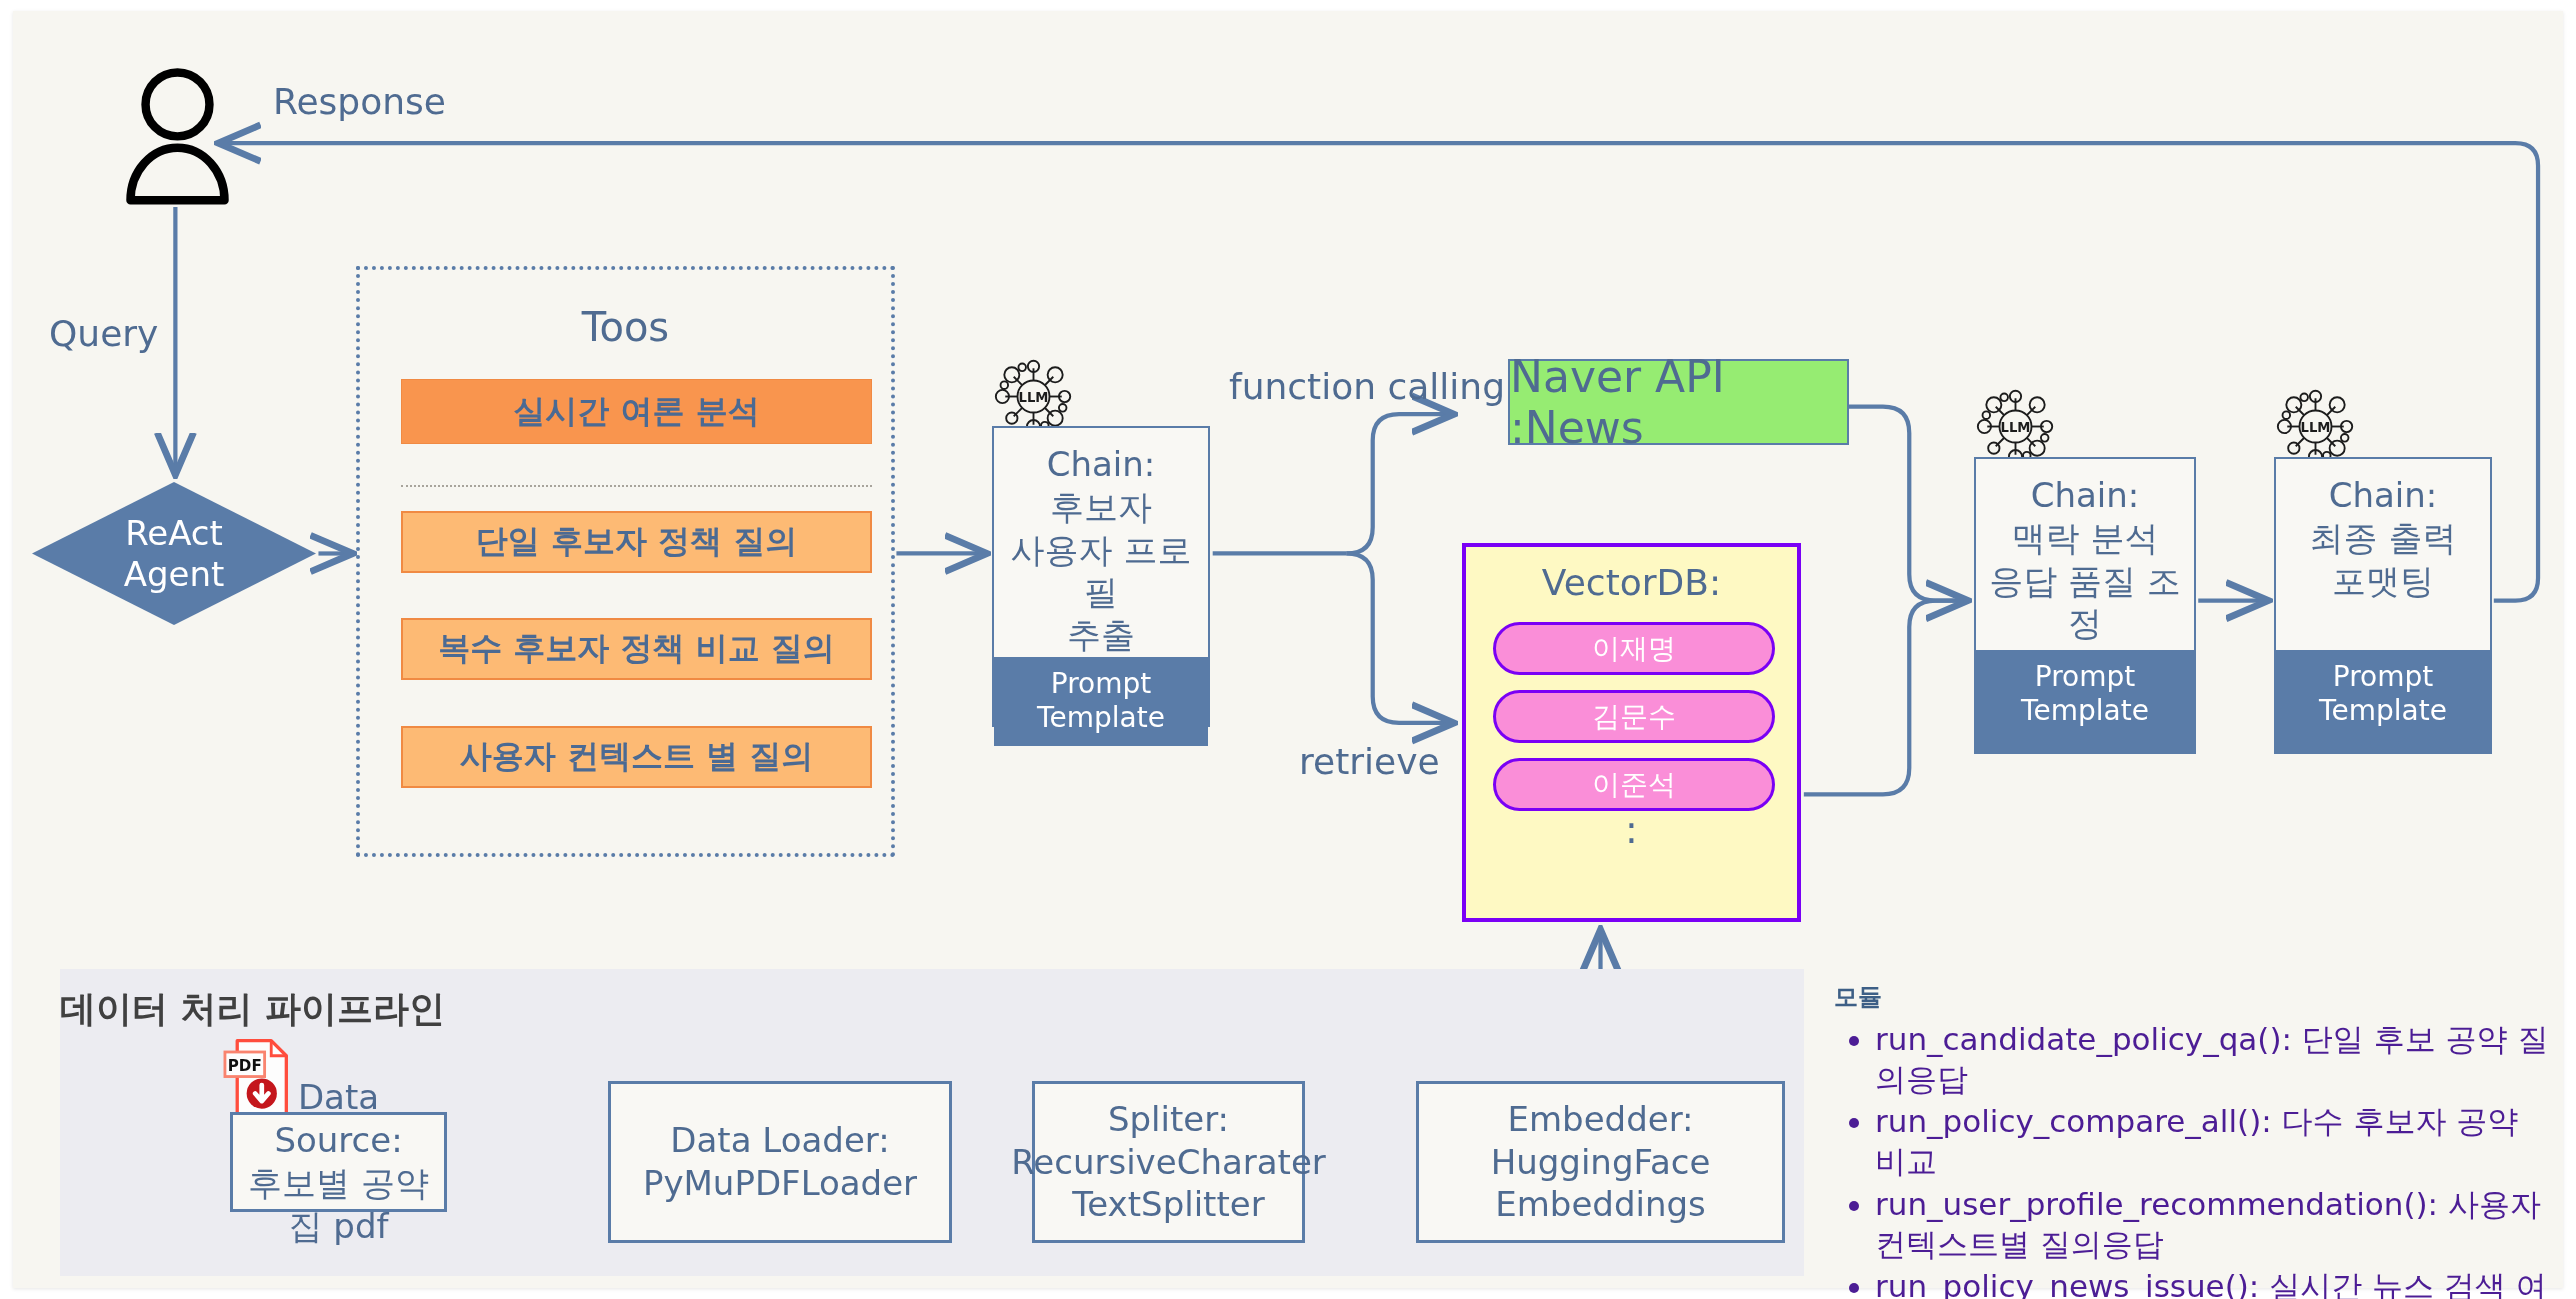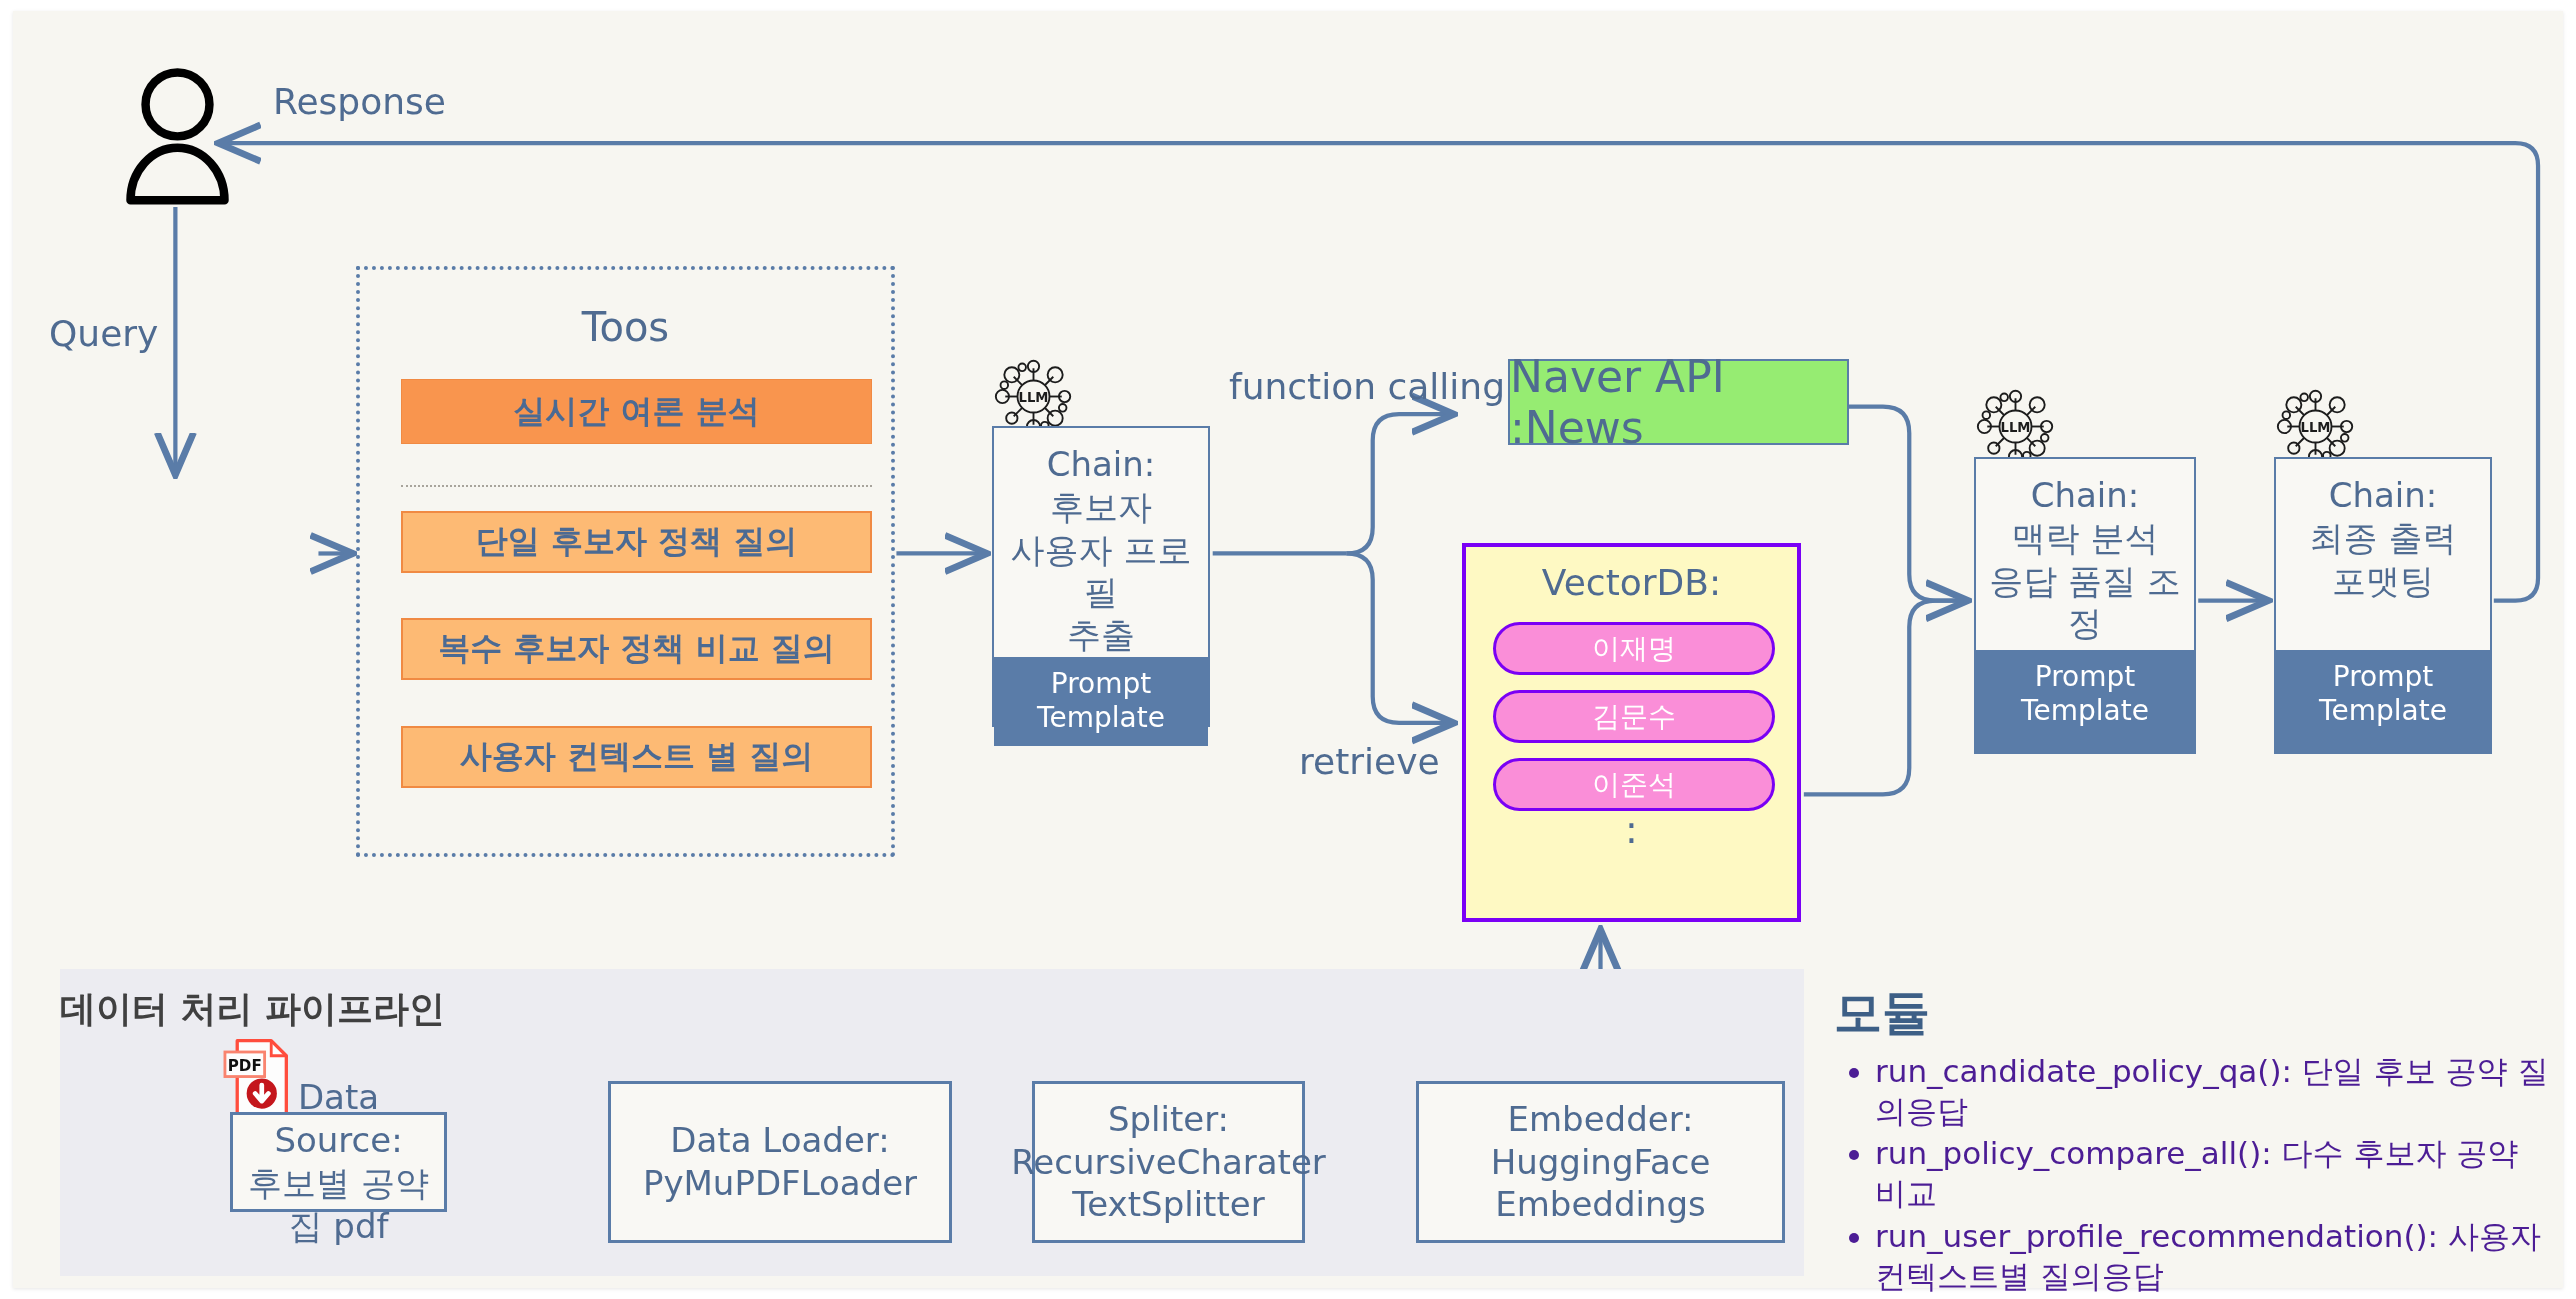--- a/index.html
+++ b/index.html
@@ -80,21 +80,21 @@
   #p1{left:230px;top:1112px;width:217px;height:100px;}
   #p2{left:608px;top:1081px;width:344px;height:162px;}
   #p3{left:1032px;top:1081px;width:273px;height:162px;}
   #p4{left:1416px;top:1081px;width:369px;height:162px;}
 
   
   #pdficon{left:222px;top:1035px;width:72px;height:85px;}
 
   
   #modules{left:1834px;top:981px;width:725px;}
-  #mod-title{color:#3d5f86;font-size:48px;font-weight:bold;margin:0 0 5.6px 0;}
+  #mod-title{color:#3d5f86;font-size:24px;font-weight:bold;margin:0 0 5.6px 0;}
   #mod-list{margin:0;padding-left:41px;}
   #mod-list li{color:#4c1d95;font-size:31px;line-height:1.30;margin-bottom:1.9px;}
 
   
   #lbl-response{left:273px;top:81px;}
   #lbl-query{left:49px;top:313px;}
   #lbl-fc{left:1229px;top:366px;}
   #lbl-retrieve{left:1299px;top:741px;}
 
   
@@ -145,20 +145,27 @@
   <svg id="user" class="abs" viewBox="0 0 124 150" xmlns="http://www.w3.org/2000/svg">
     <circle cx="62" cy="43" r="34" fill="none" stroke="#000" stroke-width="9"></circle>
     <path d="M12,145 a50,56 0 0 1 100,0 Z" fill="none" stroke="#000" stroke-width="9" stroke-linejoin="round"></path>
   </svg>
 
   <div id="lbl-response" class="abs lbl">Response</div>
   <div id="lbl-query" class="abs lbl">Query</div>
   <div id="lbl-fc" class="abs lbl">function calling</div>
   <div id="lbl-retrieve" class="abs lbl">retrieve</div>
 
+  <div id="diamond" class="abs">
+    <div class="dshape"></div>
+    <div class="dtxt">
+      <span>ReAct</span>
+      <span>Agent</span>
+    </div>
+  </div>
 
   <div id="tools" class="abs">
     <div id="tools-title" class="abs">Toos</div>
     <div class="tool hot">실시간 여론 분석</div>
     <div id="tool-div" class="abs"></div>
     <div id="t2" class="tool warm">단일 후보자 정책 질의</div>
     <div id="t3" class="tool warm">복수 후보자 정책 비교 질의</div>
     <div id="t4" class="tool warm">사용자 컨텍스트 별 질의</div>
   </div>
 

